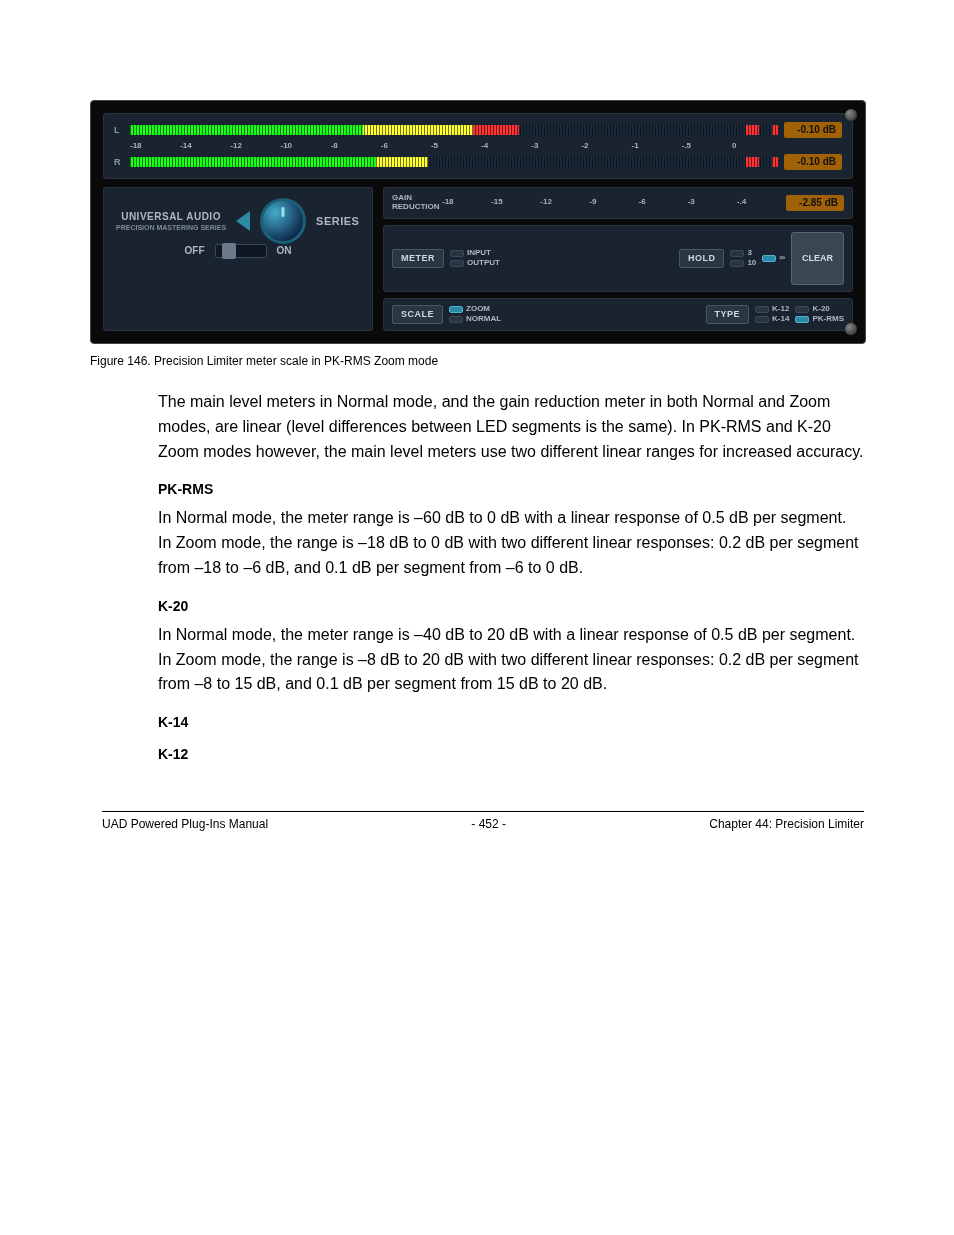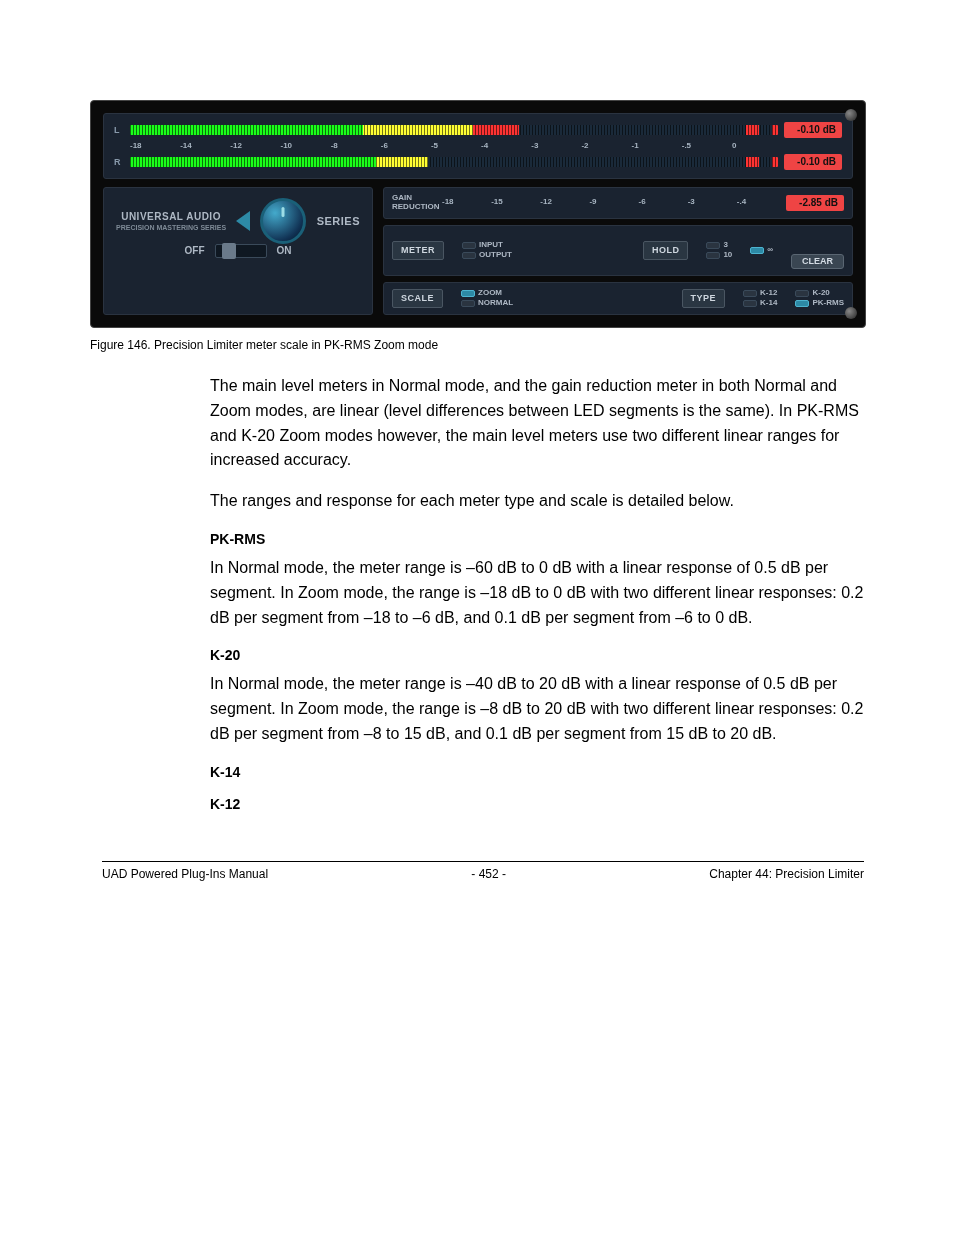--- a/index.html
+++ b/index.html
@@ -72,21 +72,21 @@
       linear-gradient(to right,
         #1aff1a 0%, #1aff1a 38%,
         #ffff33 38%, #ffff33 46%,
         #1a2a3a 46%, #1a2a3a 95%,
         #ff3333 95%, #ff3333 97%,
         #1a2a3a 97%, #1a2a3a 99%,
         #ff3333 99%
       );
   }
   .readout {
-    background: #ef4444;
+    background: #a16207;
     color: #111;
     font: 700 10px/1 "Arial Narrow", Arial, sans-serif;
     padding: 3px 6px;
     border-radius: 2px;
     min-width: 46px;
     text-align: right;
   }
   .ticks {
     display: flex;
     color: #a7b4c1;
@@ -109,21 +109,20 @@
     flex-direction: column;
     align-items: center;
     width: 270px;
     box-sizing: border-box;
   }
   .lp-row {
     display: flex;
     align-items: center;
     gap: 10px;
     width: 100%;
-    justify-content: space-between;
   }
   .brand-stack {
     display: flex;
     flex-direction: column;
     align-items: center;
     color: #aeb8c4;
   }
   .brand-a { font: 700 10px/1 "Arial Narrow", Arial, sans-serif; letter-spacing: 0.5px;}
   .brand-b { font: 700 7px/1 "Arial Narrow", Arial, sans-serif; color:#7e8a96; margin-top:2px; text-align:center;}
   .chevron {
@@ -188,21 +187,21 @@
         #1a2a3a 0%, #1a2a3a 82%,
         #ff3333 82%, #ff3333 86%,
         #1aff1a 86%
       );
   }
   .gr-ticks { display:flex; gap:0; flex:1; color:#a7b4c1; font:700 8px/1 "Arial Narrow",Arial,sans-serif;}
   .gr-ticks span { flex:1; }
   .btn-row {
     display: flex;
     align-items: center;
-    gap: 18px;
+    gap: 6px;
   }
   .pill-btn {
     background: #2a3642;
     border: 1px solid #4a5662;
     color: #cfd7df;
     font: 700 9px/1 "Arial Narrow", Arial, sans-serif;
     padding: 4px 8px;
     border-radius: 2px;
     letter-spacing: 0.5px;
   }
@@ -217,39 +216,38 @@
   .led-dot {
     width: 12px; height: 5px; border-radius: 2px;
     background: #2a3440; border:1px solid #3a4a5a;
   }
   .led-dot.on { background:#2d8aa6; border-color:#4db4d0; }
   .clear-btn {
     background: #3a4652;
     border: 1px solid #5a6672;
     color: #d4dce4;
     font: 700 9px/1 "Arial Narrow", Arial, sans-serif;
-    padding: 2px 10px;
+    padding: 21px 10px;
     border-radius: 3px;
     margin-left: auto;
-    margin-top: 22px;
   }
   .screw {
     position: absolute;
     width: 12px; height: 12px; border-radius: 50%;
     background: radial-gradient(circle at 35% 35%, #888, #222);
   }
   .screw.tr { top: 8px; right: 8px; }
   .screw.br { bottom: 8px; right: 8px; }
 
   .figure-caption {
     font: 400 12px/1.2 Arial, sans-serif;
     margin: 10px 0 22px 0;
   }
   .body-block {
-    margin-left: 120px;
+    margin-left: 68px;
     font-family: "Futura", "Trebuchet MS", Arial, sans-serif;
     font-size: 16px;
     line-height: 1.55;
   }
   .body-block p { margin: 0 0 16px 0; }
   .body-block h4 {
     font: 700 14px/1 Arial, sans-serif;
     margin: 18px 0 10px 0;
   }
   .footer {
@@ -409,21 +407,20 @@
           </div>
         </div>
       </div>
     </div>
   </div>
 
   <div class="figure-caption">Figure 146.  Precision Limiter meter scale in PK-RMS Zoom mode</div>
 
   <div class="body-block">
     <p>The main level meters in Normal mode, and the gain reduction meter in both Normal and Zoom modes, are linear (level differences between LED segments is the same). In PK-RMS and K-20 Zoom modes however, the main level meters use two different linear ranges for increased accuracy.</p>
-    <p>The ranges and response for each meter type and scale is detailed below.</p>
 
     <h4>PK-RMS</h4>
     <p>In Normal mode, the meter range is –60 dB to 0 dB with a linear response of 0.5 dB per segment. In Zoom mode, the range is –18 dB to 0 dB with two different linear responses: 0.2 dB per segment from –18 to –6 dB, and 0.1 dB per segment from –6 to 0 dB.</p>
 
     <h4>K-20</h4>
     <p>In Normal mode, the meter range is –40 dB to 20 dB with a linear response of 0.5 dB per segment. In Zoom mode, the range is –8 dB to 20 dB with two different linear responses: 0.2 dB per segment from –8 to 15 dB, and 0.1 dB per segment from 15 dB to 20 dB.</p>
 
     <h4>K-14</h4>
 
     <h4>K-12</h4>

